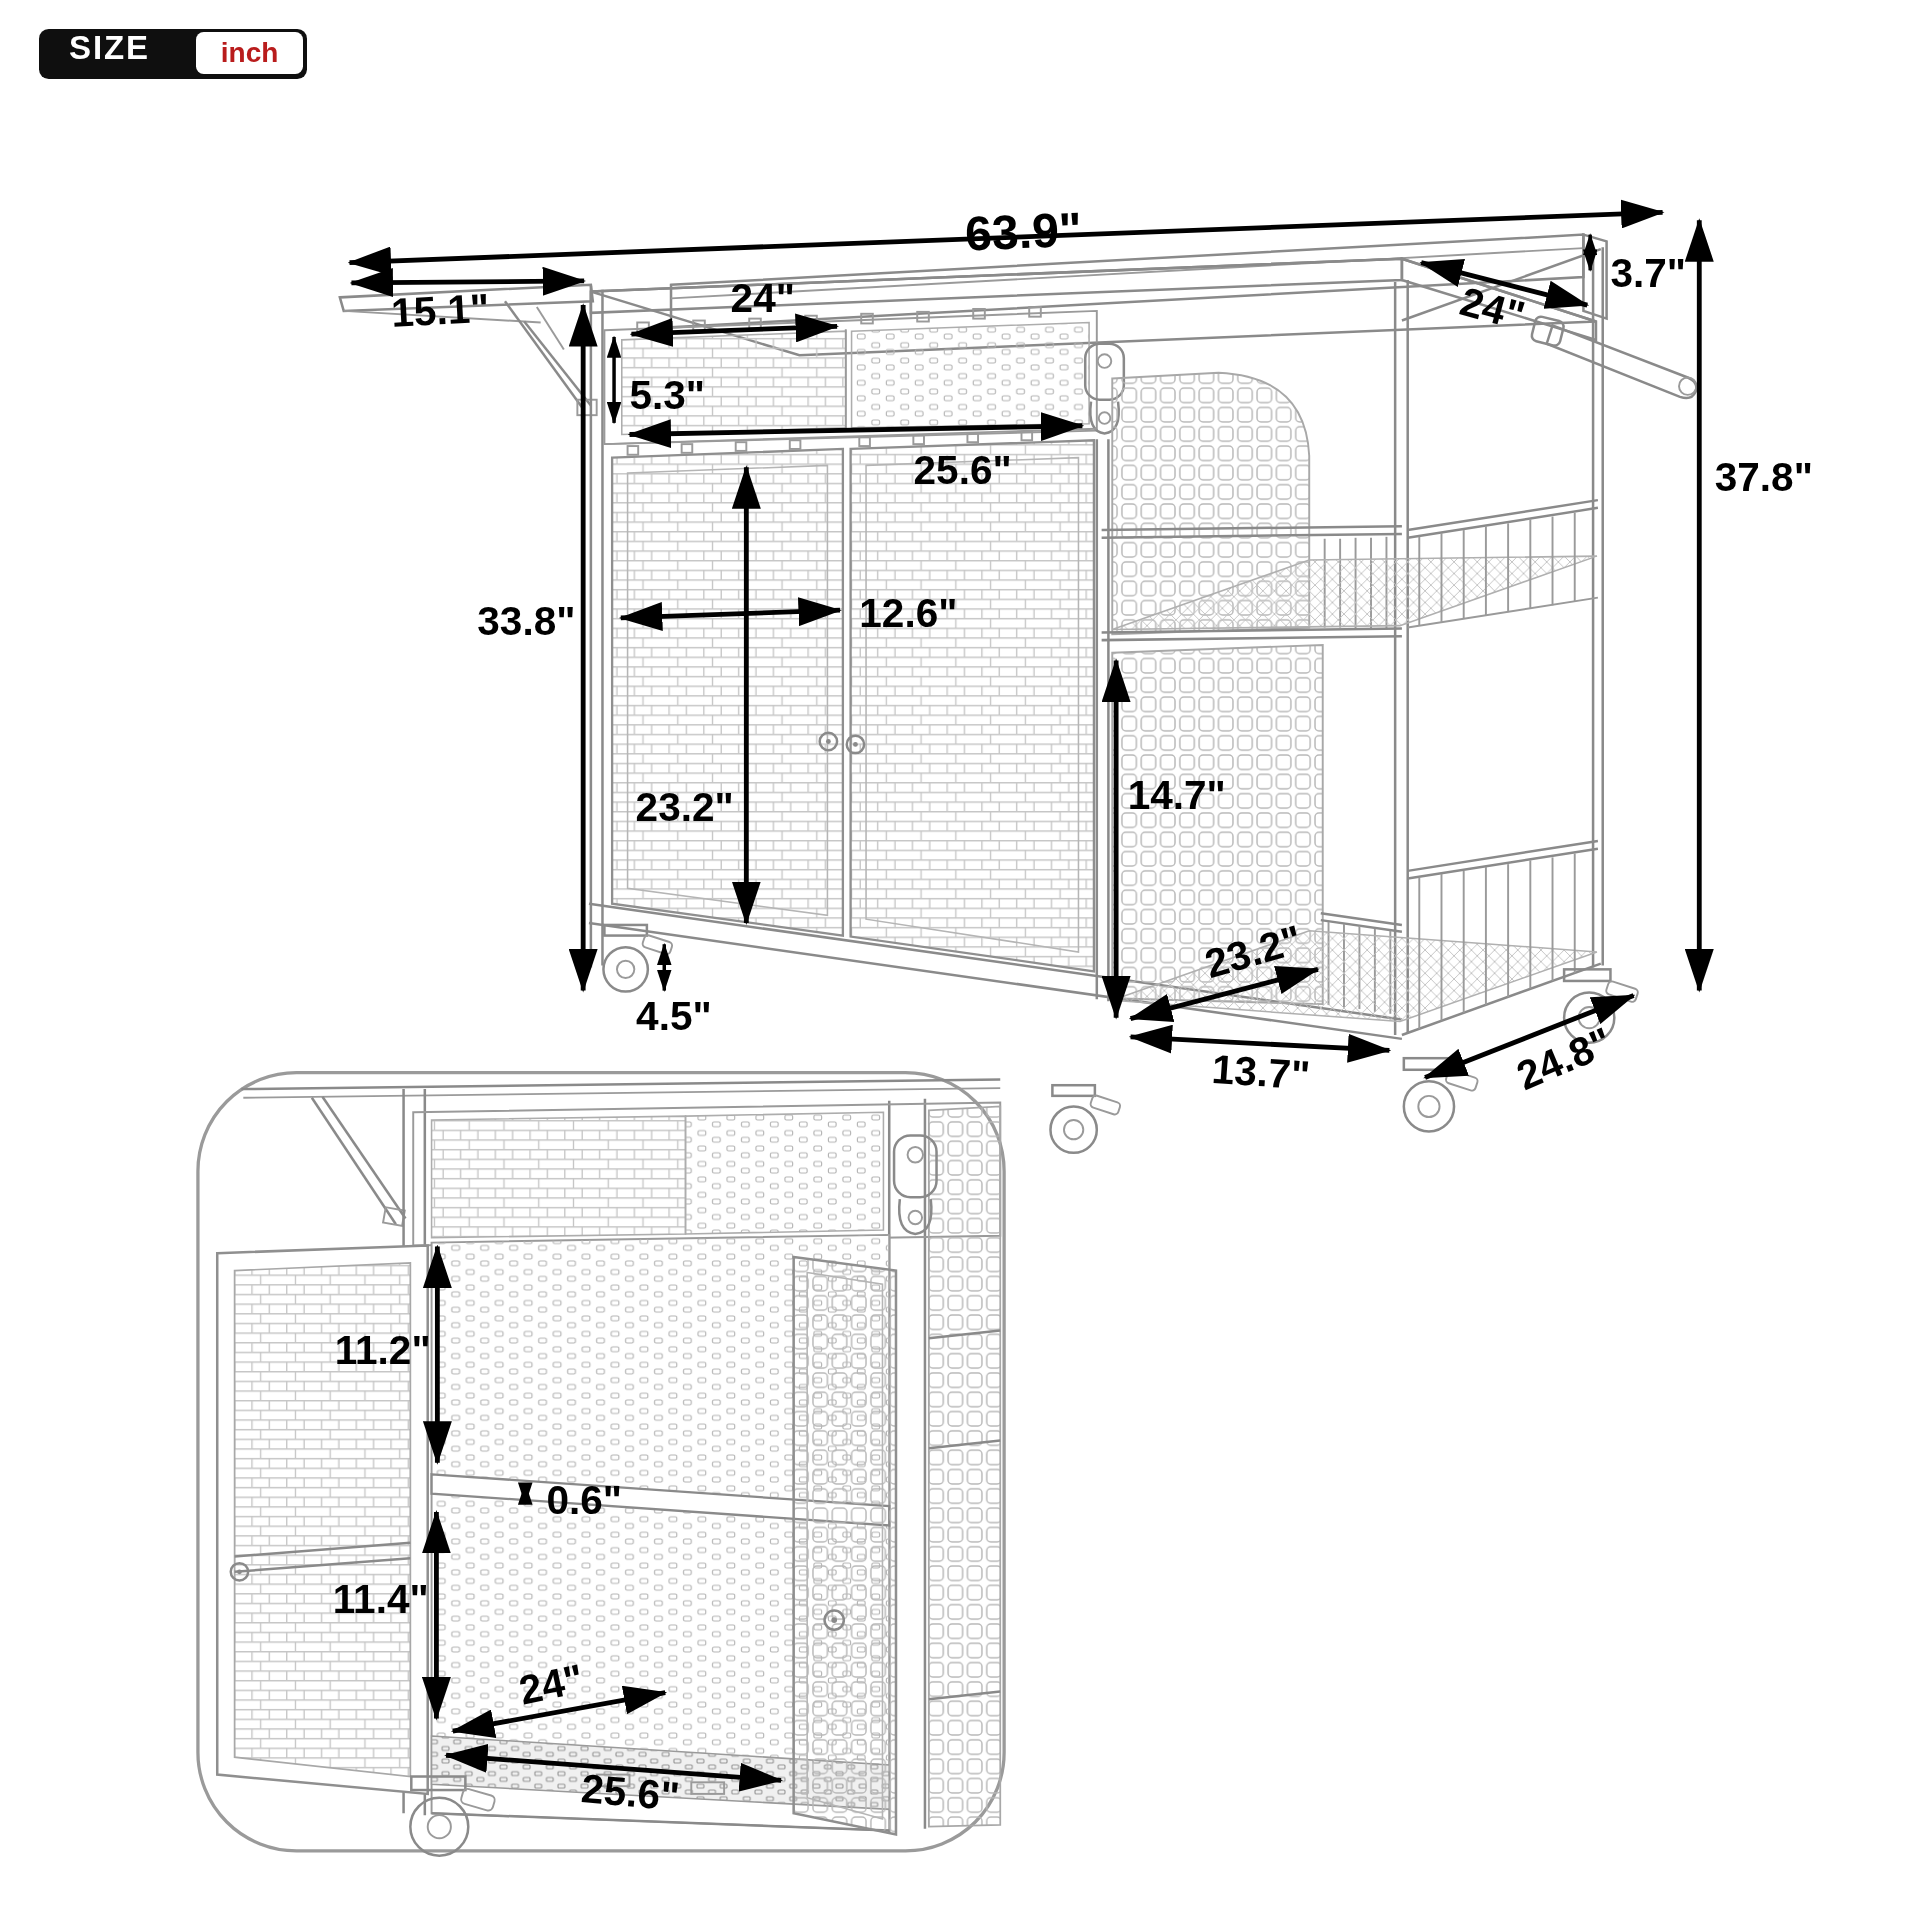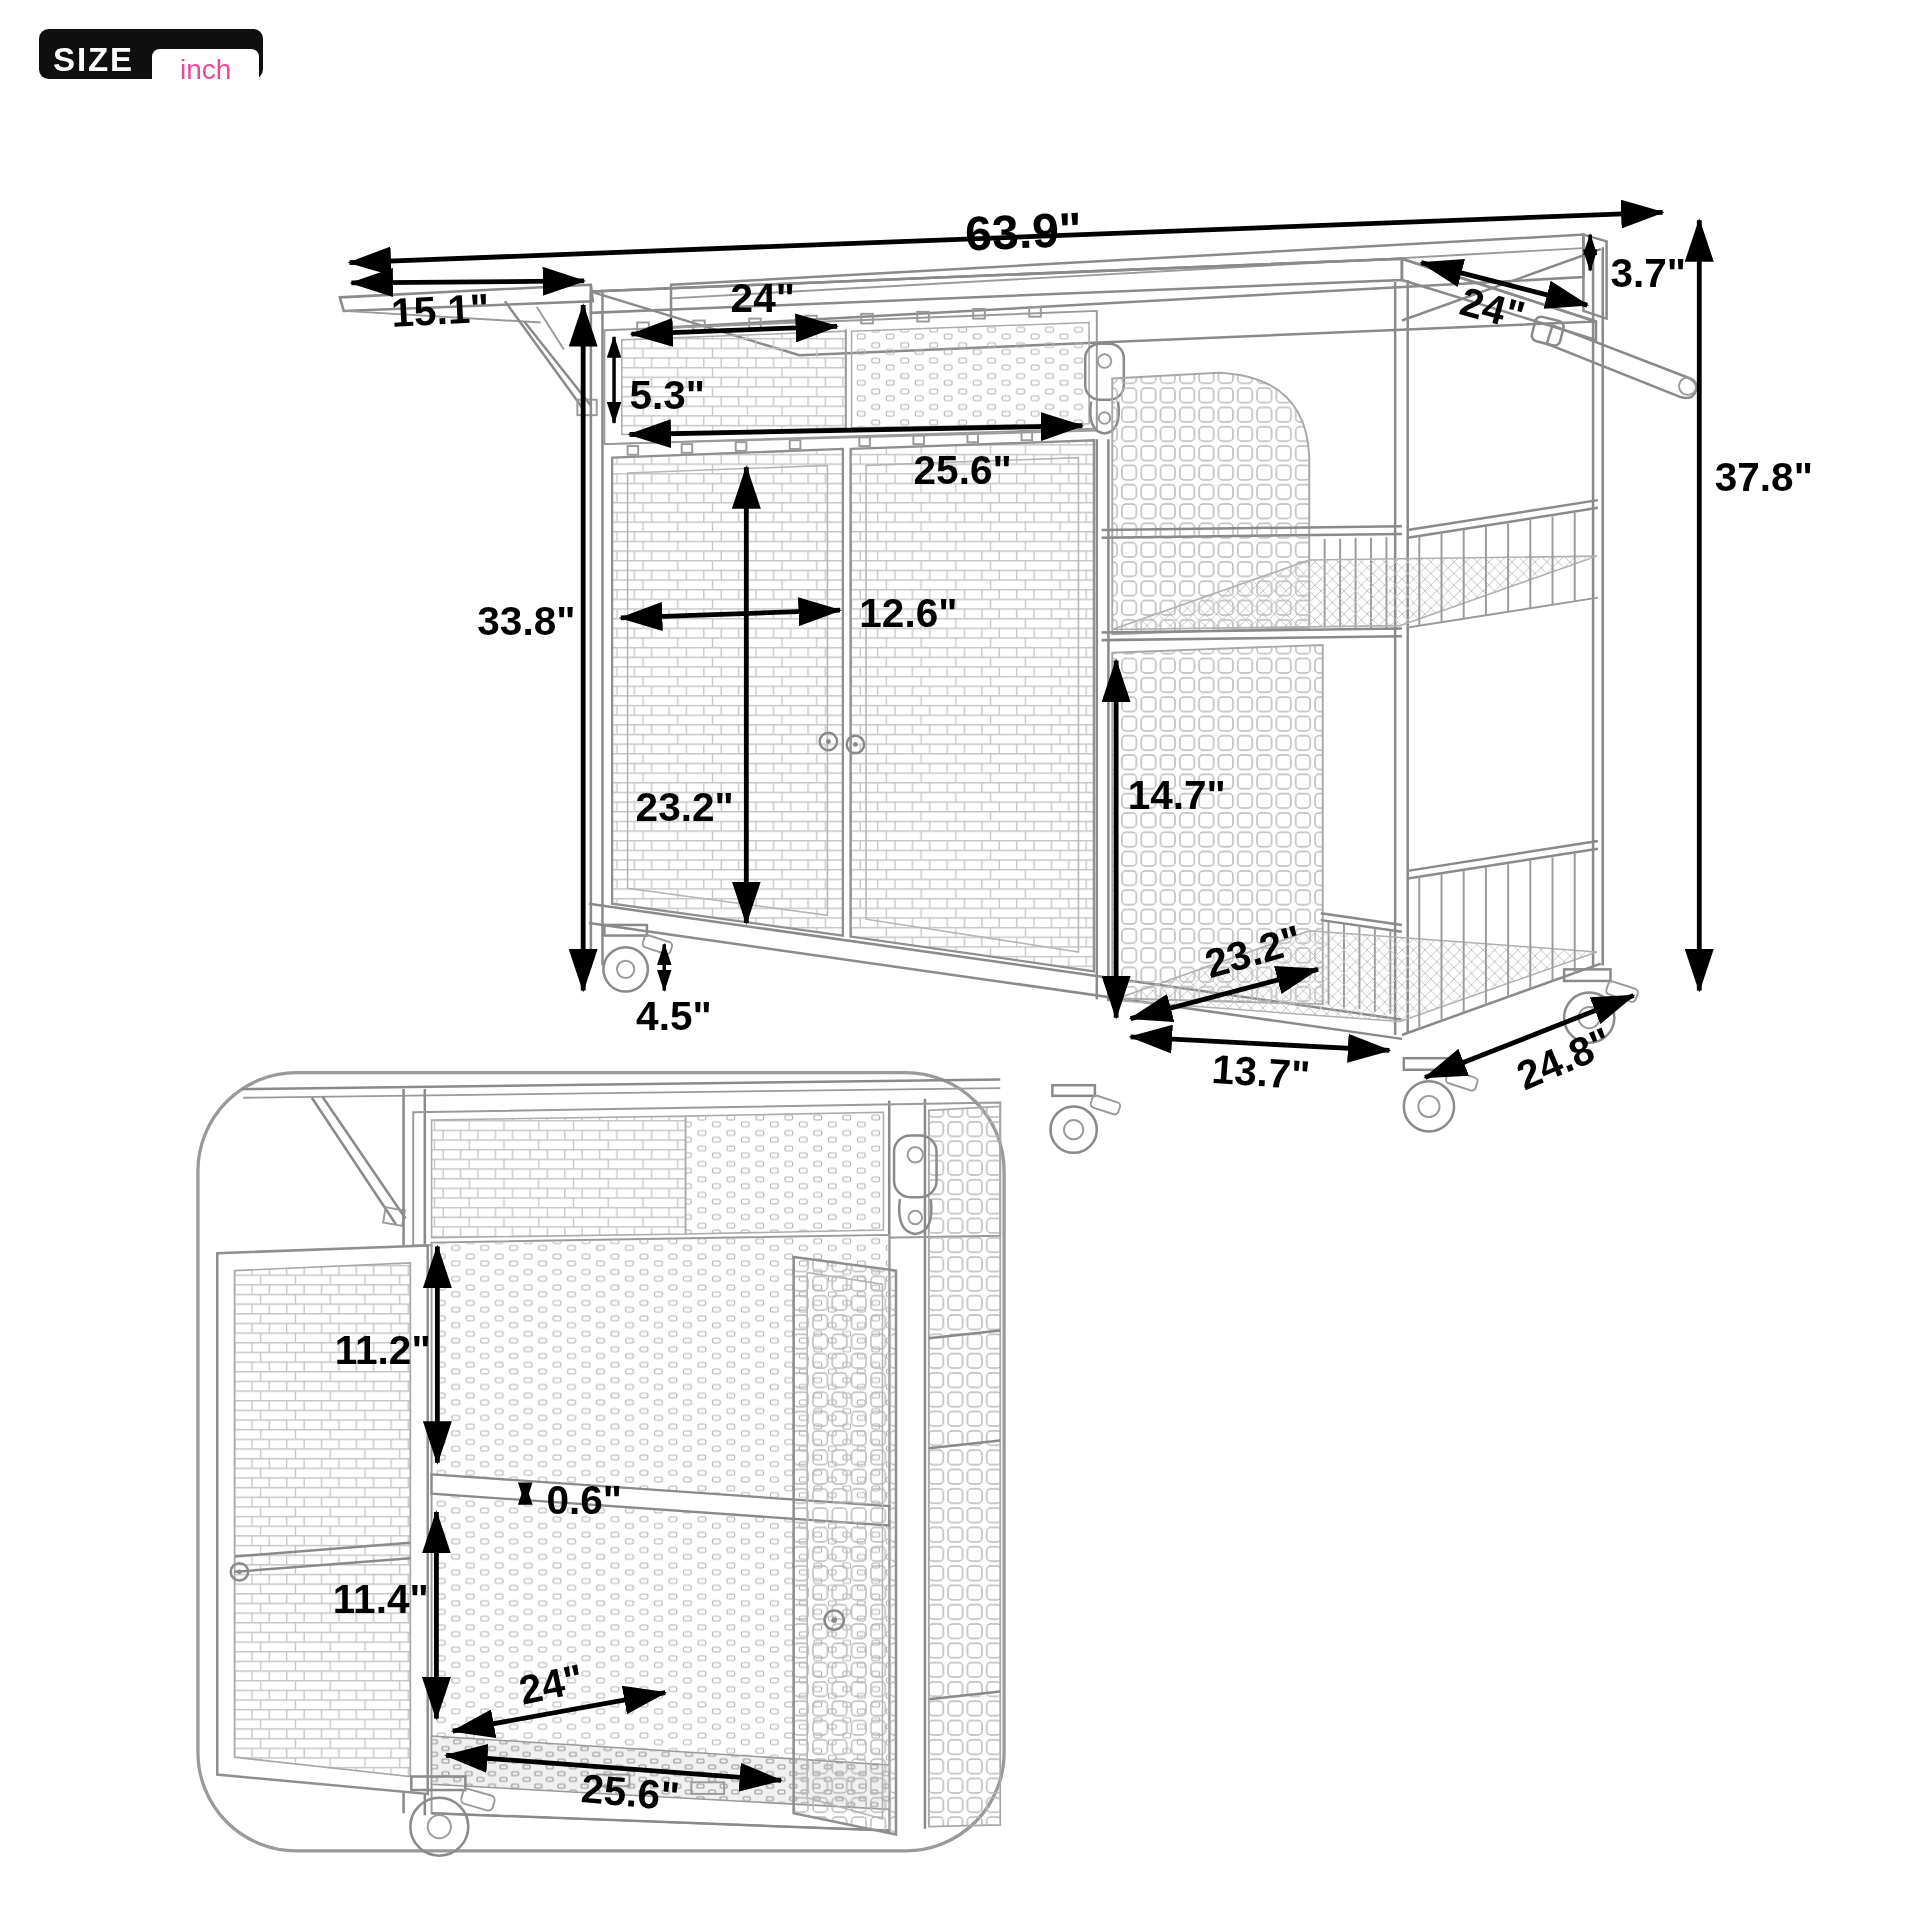--- a/index.html
+++ b/index.html
@@ -1,25 +1,25 @@
 <!DOCTYPE html>
 <html><head>
 <meta charset="utf-8">
 <style>
   html,body{margin:0;padding:0;background:#fff;}
   .page{position:relative;width:1931px;height:1931px;background:#fff;overflow:hidden;
         font-family:"Liberation Sans",sans-serif;}
   
-  .size-badge{position:absolute;left:39px;top:29px;width:224px;height:50px;
-              background:#0f0f0f;border-radius:9.7px;display:flex;align-items:flex-end;}
+  .size-badge{position:absolute;left:39px;top:29px;width:252px;height:50px;
+              background:#0f0f0f;border-radius:9.7px;display:flex;align-items:flex-start;padding-left:16px;}
   .size-badge .size-word{flex:0 0 109px;text-align:center;color:#fff;
               font-size:33px;font-weight:700;letter-spacing:1.9px;}
-  .size-badge .unit-box{position:absolute;right:3.9px;top:20px;width:107px;height:42px;
+  .size-badge .unit-box{position:absolute;right:3.9px;top:3px;width:107px;height:42px;
               background:#fff;border-radius:7.7px;display:flex;align-items:center;justify-content:center;
-              color:#ec4899;font-size:28px;font-weight:400;}
+              color:#b91c1c;font-size:28px;font-weight:700;}
   svg{position:absolute;left:0;top:0;}
   .dim{font-size:42px;font-weight:700;fill:#000;}
   .dim-lg{font-size:50px;font-weight:700;fill:#000;}
   .frame{stroke:#8a8a8a;fill:none;stroke-width:2.6;}
   .frame2{stroke:#9a9a9a;fill:none;stroke-width:2;}
   .lite{stroke:#b5b5b5;fill:none;stroke-width:1.6;}
   .darr{stroke:#000;stroke-width:5;fill:none;}
   .darr-s{stroke:#000;stroke-width:3.6;fill:none;}
 </style>
 </head>

